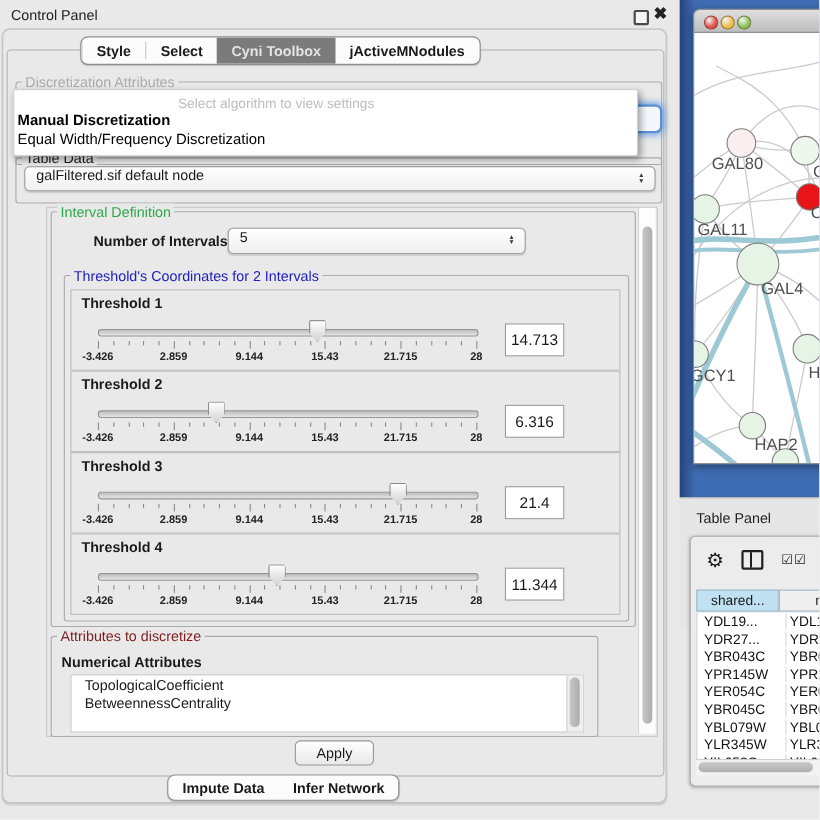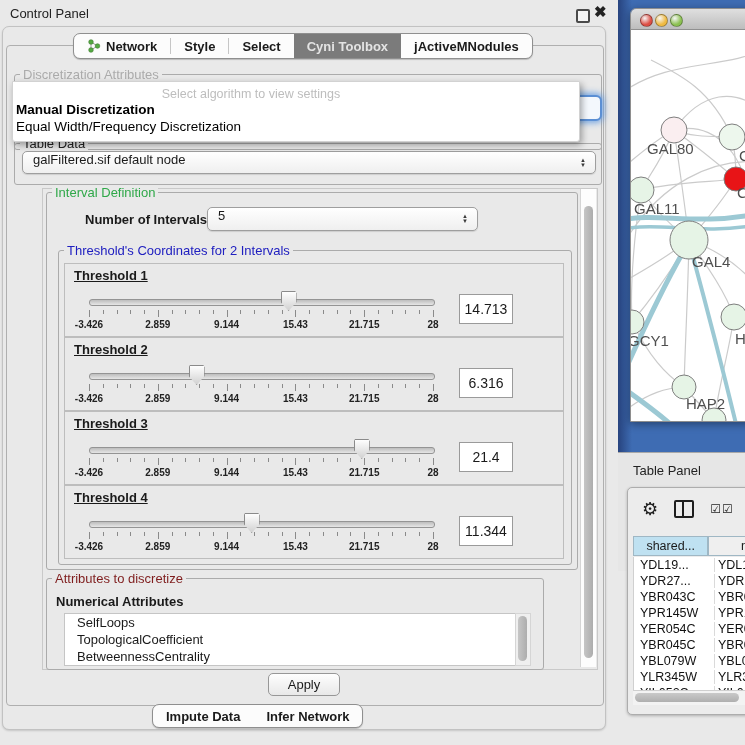--- a/index.html
+++ b/index.html
@@ -36,21 +36,21 @@
   .popup-opt{position:absolute;left:3px;font-size:13.5px;color:#000;white-space:nowrap;}
   .popup-opt.bold{font-weight:bold;}
   .focus-combo{left:572px;top:95px;width:26px;height:22px;border-radius:0 6px 6px 0;background:#F4F8FD;
                border:2px solid #5B8FD4;box-shadow:0 0 6px 2px rgba(100,155,225,.85);z-index:10;}
   
   .viewport{left:42px;top:188px;width:554px;height:480px;border:1px solid #C9C9C9;background:#E9E9E9;}
   .vscroll-track{background:#FDFDFD;border-left:1px solid #D5D5D5;}
   .scroll-thumb{background:linear-gradient(90deg,#C6C6C6,#ADADAD);border-radius:5px;}
   
   .thr-panel{position:absolute;left:6px;width:498px;height:72px;border:1px solid #BDBDBD;background:#E9E9E9;}
-  .thr-title{position:absolute;left:9px;top:4px;font-size:13px;font-weight:bold;text-decoration:underline;}
+  .thr-title{position:absolute;left:9px;top:4px;font-size:13px;font-weight:bold;}
   .track{position:absolute;height:5px;border:1px solid #949494;border-radius:3px;
          background:linear-gradient(#BDBDBD,#E6E6E6);}
   .thumb{position:absolute;width:14px;height:18px;background:linear-gradient(#FEFEFE,#D2D2D2);
          border:1px solid #8A8A8A;clip-path:polygon(8% 0,92% 0,100% 12%,100% 55%,50% 100%,0 55%,0 12%);}
   .tick{position:absolute;width:1px;background:#8A8A8A;}
   .tick-label{position:absolute;font-size:10px;font-weight:bold;color:#222;transform:translateX(-50%);white-space:nowrap;}
   .valbox{position:absolute;left:394px;top:30px;width:52px;height:28px;background:#FFF;border:1px solid #9A9A9A;
           display:flex;align-items:center;justify-content:center;font-size:14px;}
   
   .attr-subtitle{font-size:13px;font-weight:bold;}
@@ -96,33 +96,20 @@
 <div class="screen">
 
   <div class="abs cp-title">Control Panel</div>
   <div class="abs win-float"></div>
   <div class="abs win-close">✖</div>
 
   <div class="abs chrome"></div>
   <div class="abs pane"></div>
 
   <div class="abs tabbar" style="left:73px;top:33px;">
-      <div class="tabseg">
-        <span class="tabicon">
-          <svg width="14" height="14" viewBox="0 0 14 14">
-            <line x1="4" y1="3" x2="10.5" y2="7" stroke="#9A9A9A"></line>
-            <line x1="4" y1="11" x2="10.5" y2="7" stroke="#9A9A9A"></line>
-            <line x1="4" y1="3" x2="4" y2="11" stroke="#9A9A9A"></line>
-            <circle cx="4" cy="3" r="2.3" fill="#55AA44" stroke="#3C7A2E" stroke-width=".6"></circle>
-            <circle cx="4" cy="11" r="2.3" fill="#55AA44" stroke="#3C7A2E" stroke-width=".6"></circle>
-            <circle cx="10.5" cy="7" r="2.3" fill="#55AA44" stroke="#3C7A2E" stroke-width=".6"></circle>
-          </svg>
-        </span>
-        <span>Network</span>
-      </div>
       <div class="tabdiv"></div>
       <div class="tabseg">
         <span>Style</span>
       </div>
       <div class="tabdiv"></div>
       <div class="tabseg">
         <span>Select</span>
       </div>
       <div class="tabseg selected">
         <span>Cyni Toolbox</span>
@@ -325,21 +312,20 @@
         <div class="tick-label" style="left: 299.2px; top: 55px;">21.715</div>
         <div class="tick-label" style="left: 368px; top: 55px;">28</div>
         <div class="valbox">11.344</div>
       </div>
     </div>
 
   <div class="abs group" style="left:46px;top:578px;width:496px;height:90px;"></div>
   <div class="abs group-label" style="left: 52px; top: 571px; color: #7f1d1d;" id="attr-title">Attributes to discretize</div>
   <div class="abs attr-subtitle" style="left:56px;top:594px;">Numerical Attributes</div>
   <div class="abs listbox" style="left:64px;top:613px;width:450px;height:51px;">
-      <div class="list-item">SelfLoops</div>
       <div class="list-item">TopologicalCoefficient</div>
       <div class="list-item">BetweennessCentrality</div>
     </div>
   <div class="abs" style="left:515px;top:613px;width:14px;height:51px;background:#EFEFEF;border:1px solid #D5D5D5;">
     <div class="scroll-thumb" style="position:absolute;left:2px;top:2px;width:9px;height:45px;"></div>
   </div>
 
   <div class="abs push-btn" style="left:268px;top:673px;width:70px;height:21px;">Apply</div>
   <div class="abs tabbar" style="left:152px;top:704px;height:22px;">
       <div class="tabseg">

